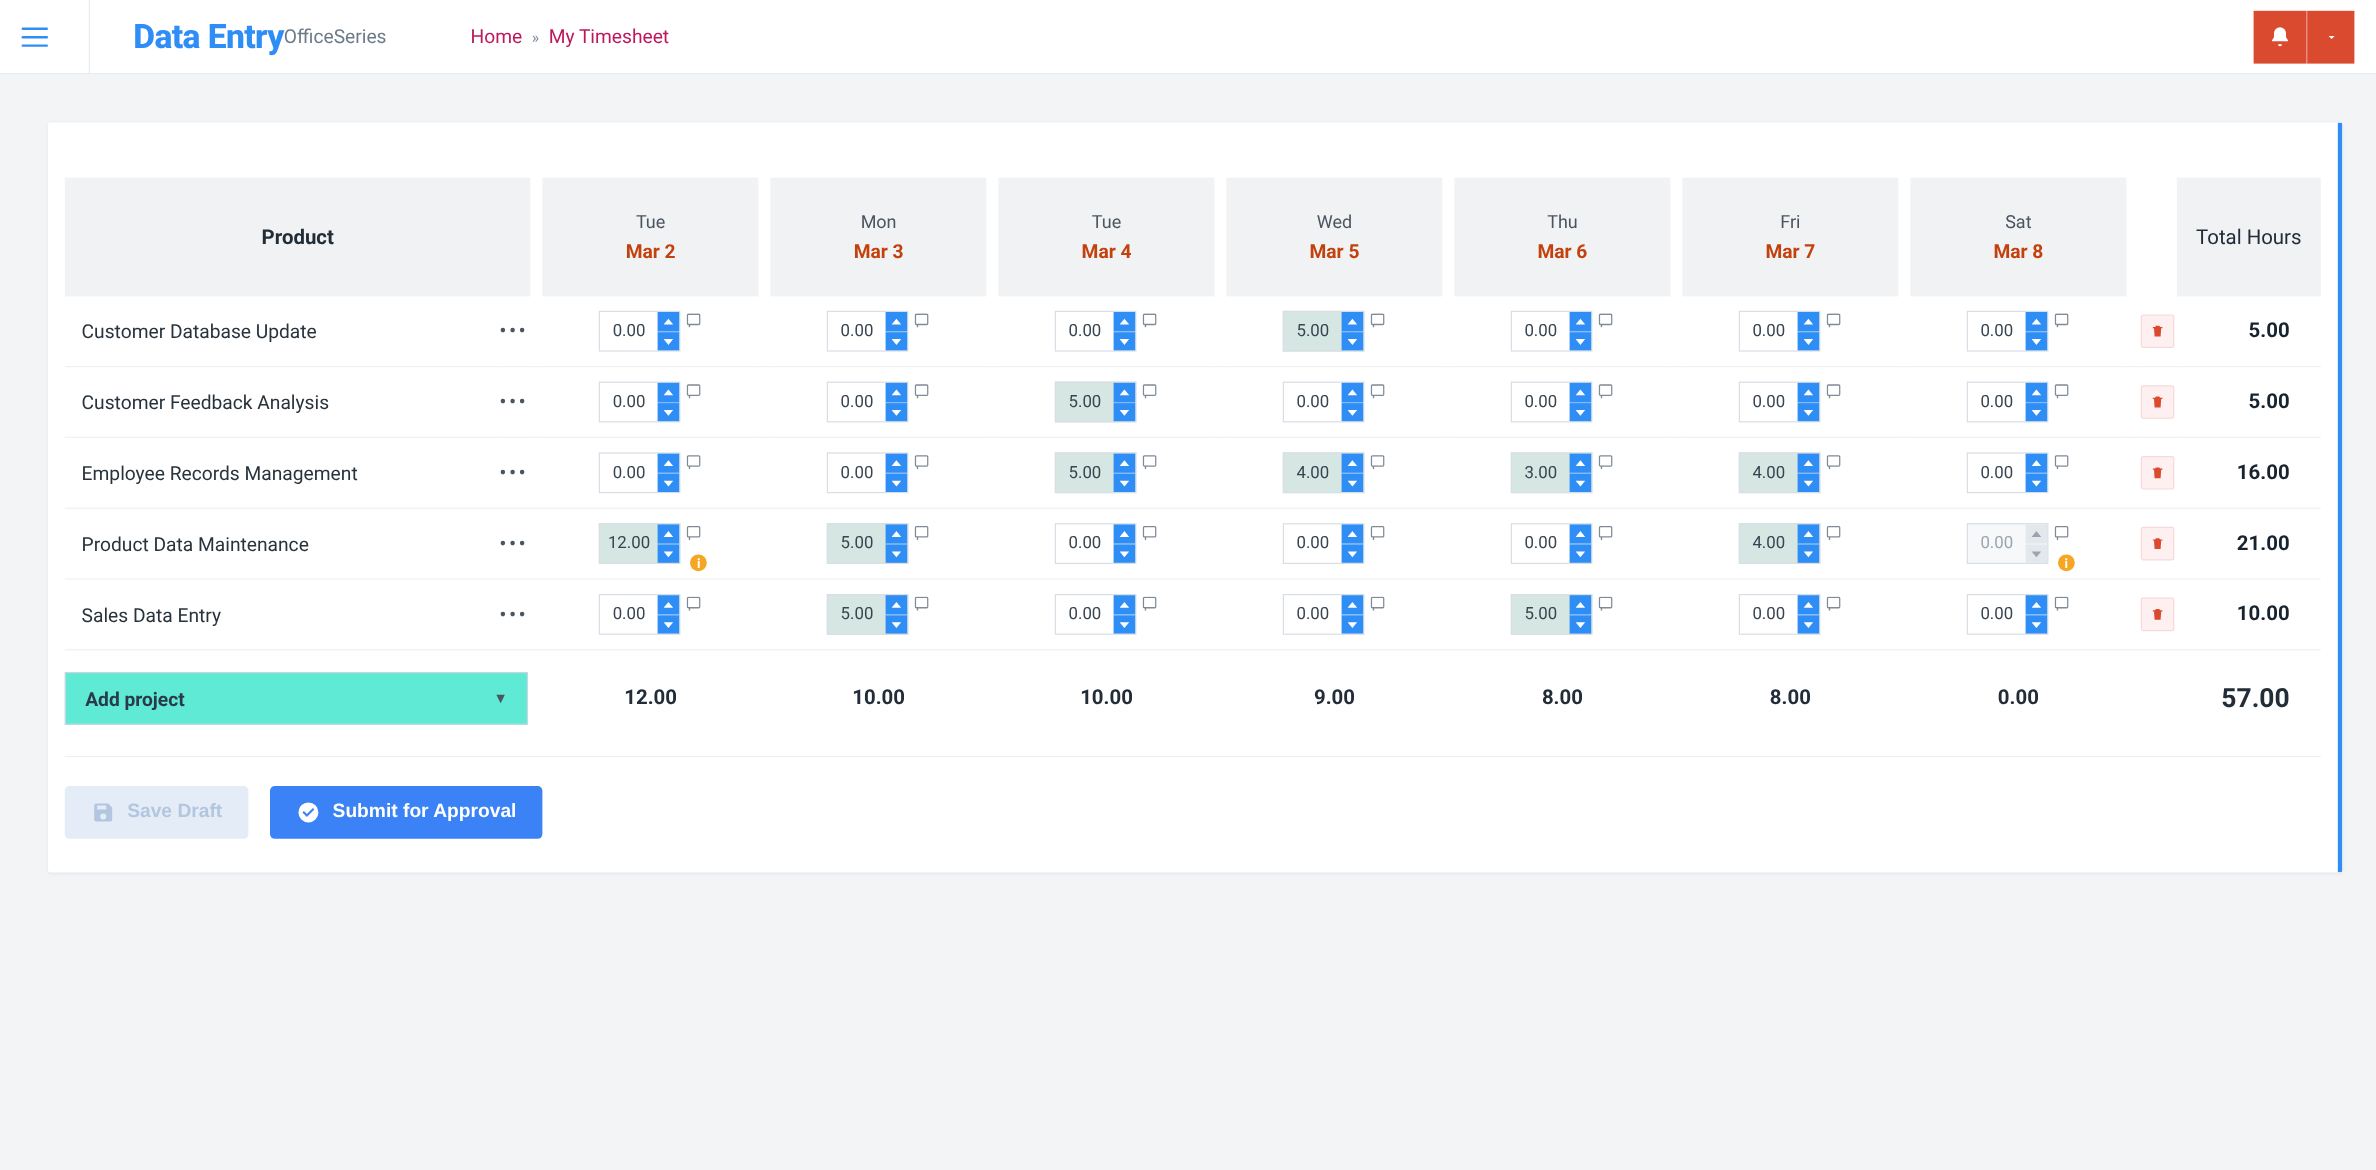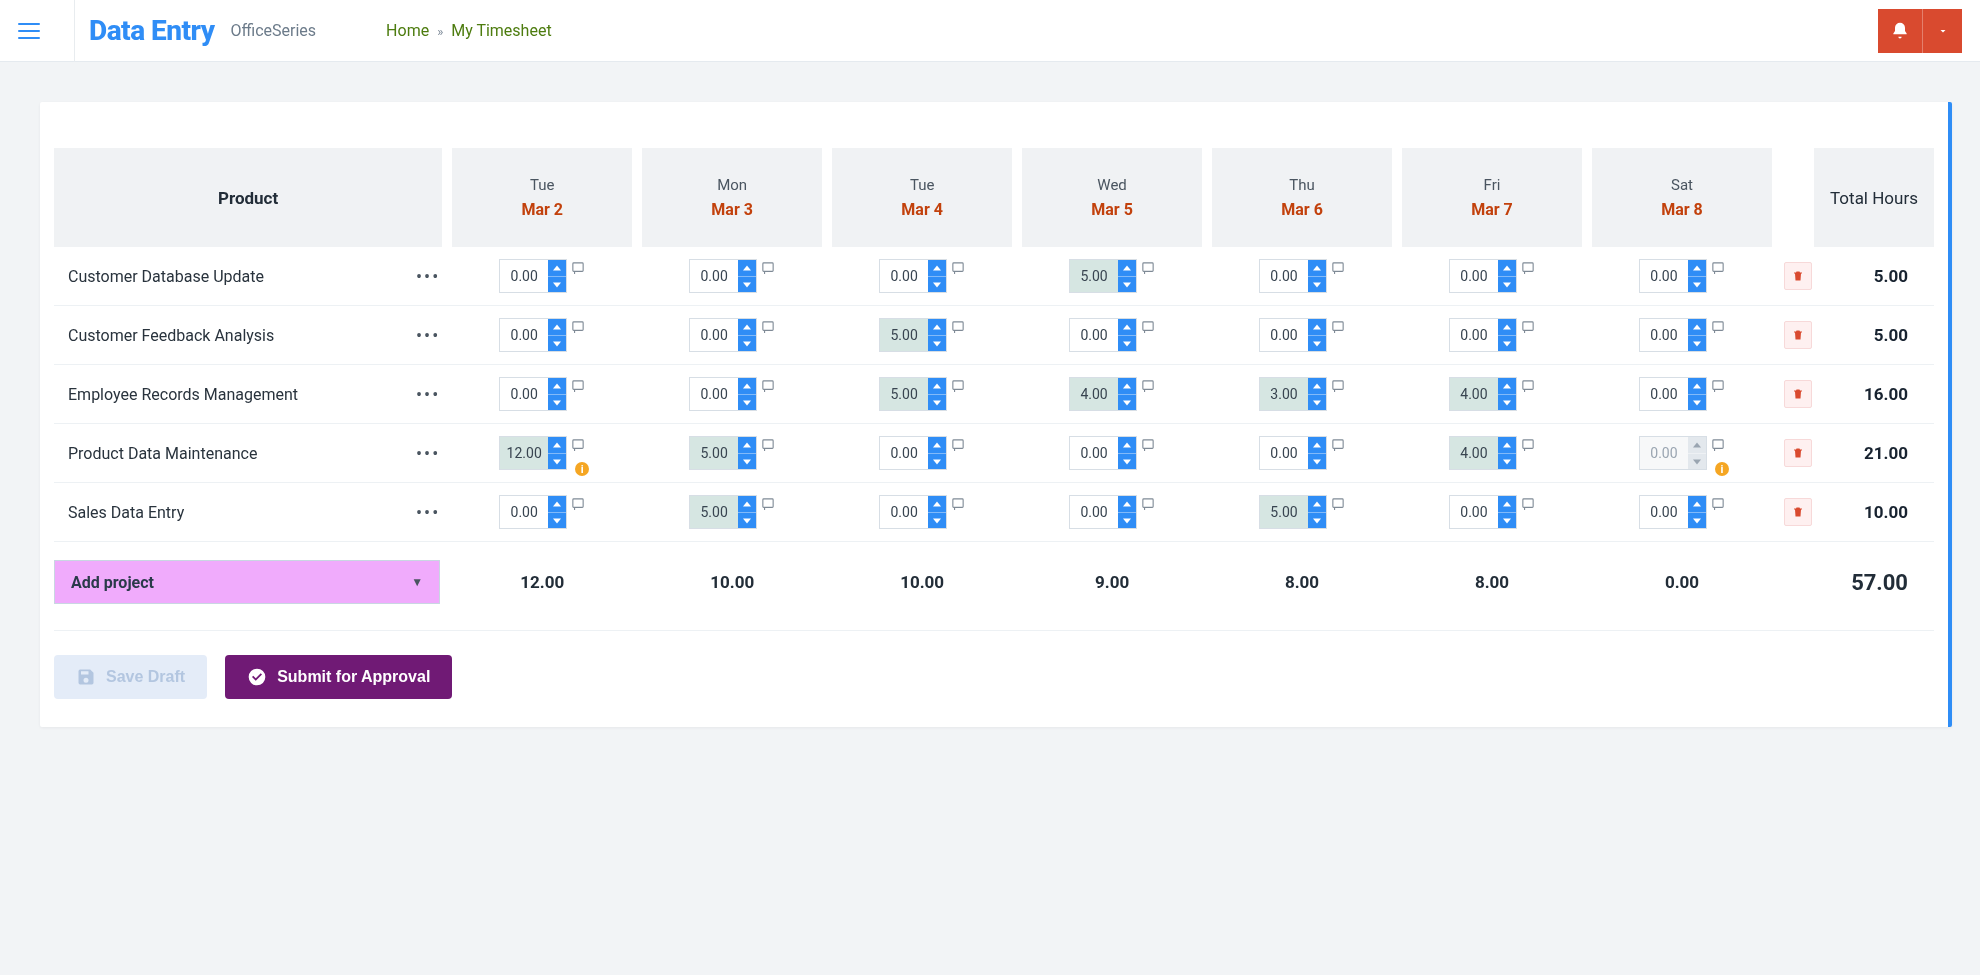--- a/index.html
+++ b/index.html
@@ -14,25 +14,25 @@
   height: 62px;
   display: flex;
   align-items: center;
   padding: 0 18px;
   border-bottom: 1px solid #e5eaef;
 }
 .hamburger {
   width: 22px; height: 16px; display: flex; flex-direction: column; justify-content: space-between; cursor: pointer;
 }
 .hamburger span { height: 2px; background: #2f8df6; border-radius:1px; display:block; }
-.brand-block { display:flex; align-items:baseline; gap:16px; margin-left:34px; padding-left:14px; border-left:1px solid #e8ecef; height:62px; align-items:center;}
+.brand-block { display:flex; align-items:baseline; margin-left:34px; padding-left:36px; border-left:1px solid #e8ecef; height:62px; align-items:center;}
 .brand { font-size: 28px; font-weight: 800; color:#2f8df6; letter-spacing:-0.5px;}
 .brand-sub { font-size: 16px; color:#6c7b8a; font-weight:400;}
 .breadcrumb { margin-left: 70px; font-size:16px;}
-.breadcrumb a { color:#4d7c0f; text-decoration:none;text-align:center;}
+.breadcrumb a { color:#be185d; text-decoration:none;text-align:center;}
 .breadcrumb .sep { color:#7d8a98; margin:0 4px; font-size:13px;}
 .topbar-right { margin-left:auto; display:flex;}
 .notif-box { display:flex;}
 .notif-main { background:#d94a2f; width:44px; height:44px; display:flex; align-items:center; justify-content:center; cursor:pointer;}
 .notif-drop { background:#d94a2f; width:40px; height:44px; display:flex; align-items:center; justify-content:center; border-left:1px solid rgba(255,255,255,0.3); cursor:pointer;}
 .bell-svg, .caret-svg { fill:#fff; }
 
 .page-wrap { padding: 40px 28px 28px 40px;}
 .card {
   background:#fff;
@@ -75,30 +75,30 @@
 
 .del-btn { width:28px; height:28px; background:#fef0f0; border:1px solid #f7d9d9; display:inline-flex; align-items:center; justify-content:center; cursor:pointer; border-radius:2px;}
 .del-btn svg { fill:#d94a2f;}
 
 .row-total { font-size:17px; font-weight:700; text-align:right !important; padding-right:26px !important; width:120px;}
 th.total-head { font-size:17px !important; font-weight:normal; color:#222d38 !important;}
 
 tr.footer td { padding:18px 2px; font-size:17px; font-weight:700; color:#222d38;}
 tr.footer td.activity-cell { padding-left:0 !important;}
 .add-proj {
-  border:1px solid #c9d6e2; background:#f0abfc; height:44px; display:flex; align-items:center; justify-content:space-between;
+  border:1px solid #c9d6e2; background:#5eead4; height:44px; display:flex; align-items:center; justify-content:space-between;
   padding: 0 16px; font-size:16px; color:#2a3a4a; font-weight:700; cursor:pointer;
 }
 .add-proj .caret { color:#4a5560; font-size:12px;}
 tr.footer .grand { font-size:22px; text-align:right; padding-right:26px;}
 
 .action-row { border-top:1px solid #edf1f4; margin-top:8px; padding:24px 20px 4px 0; display:flex; gap:18px;}
 .btn { height:44px; padding:0 22px; border-radius:4px; display:inline-flex; align-items:center; gap:10px; font-size:16px; font-weight:700; cursor:pointer; border:none;}
 .btn-draft { background:#e4ecf8; color:#b3c6e0;}
-.btn-submit { background:#701a75; color:#fff;}
+.btn-submit { background:#3b82f6; color:#fff;}
 .btn svg { width:20px; height:20px;}
 .btn-draft svg { fill:#b3c6e0;}
 .btn-submit svg { fill:#fff;}
 td.gap, th.gap { width:10px; padding:0 !important; border:none !important; background:transparent !important;}
 tbody tr.row td.gap { border-bottom:1px solid #edf1f4 !important;}
 </style>
 </head>
 <body>
 
 <div class="topbar">

